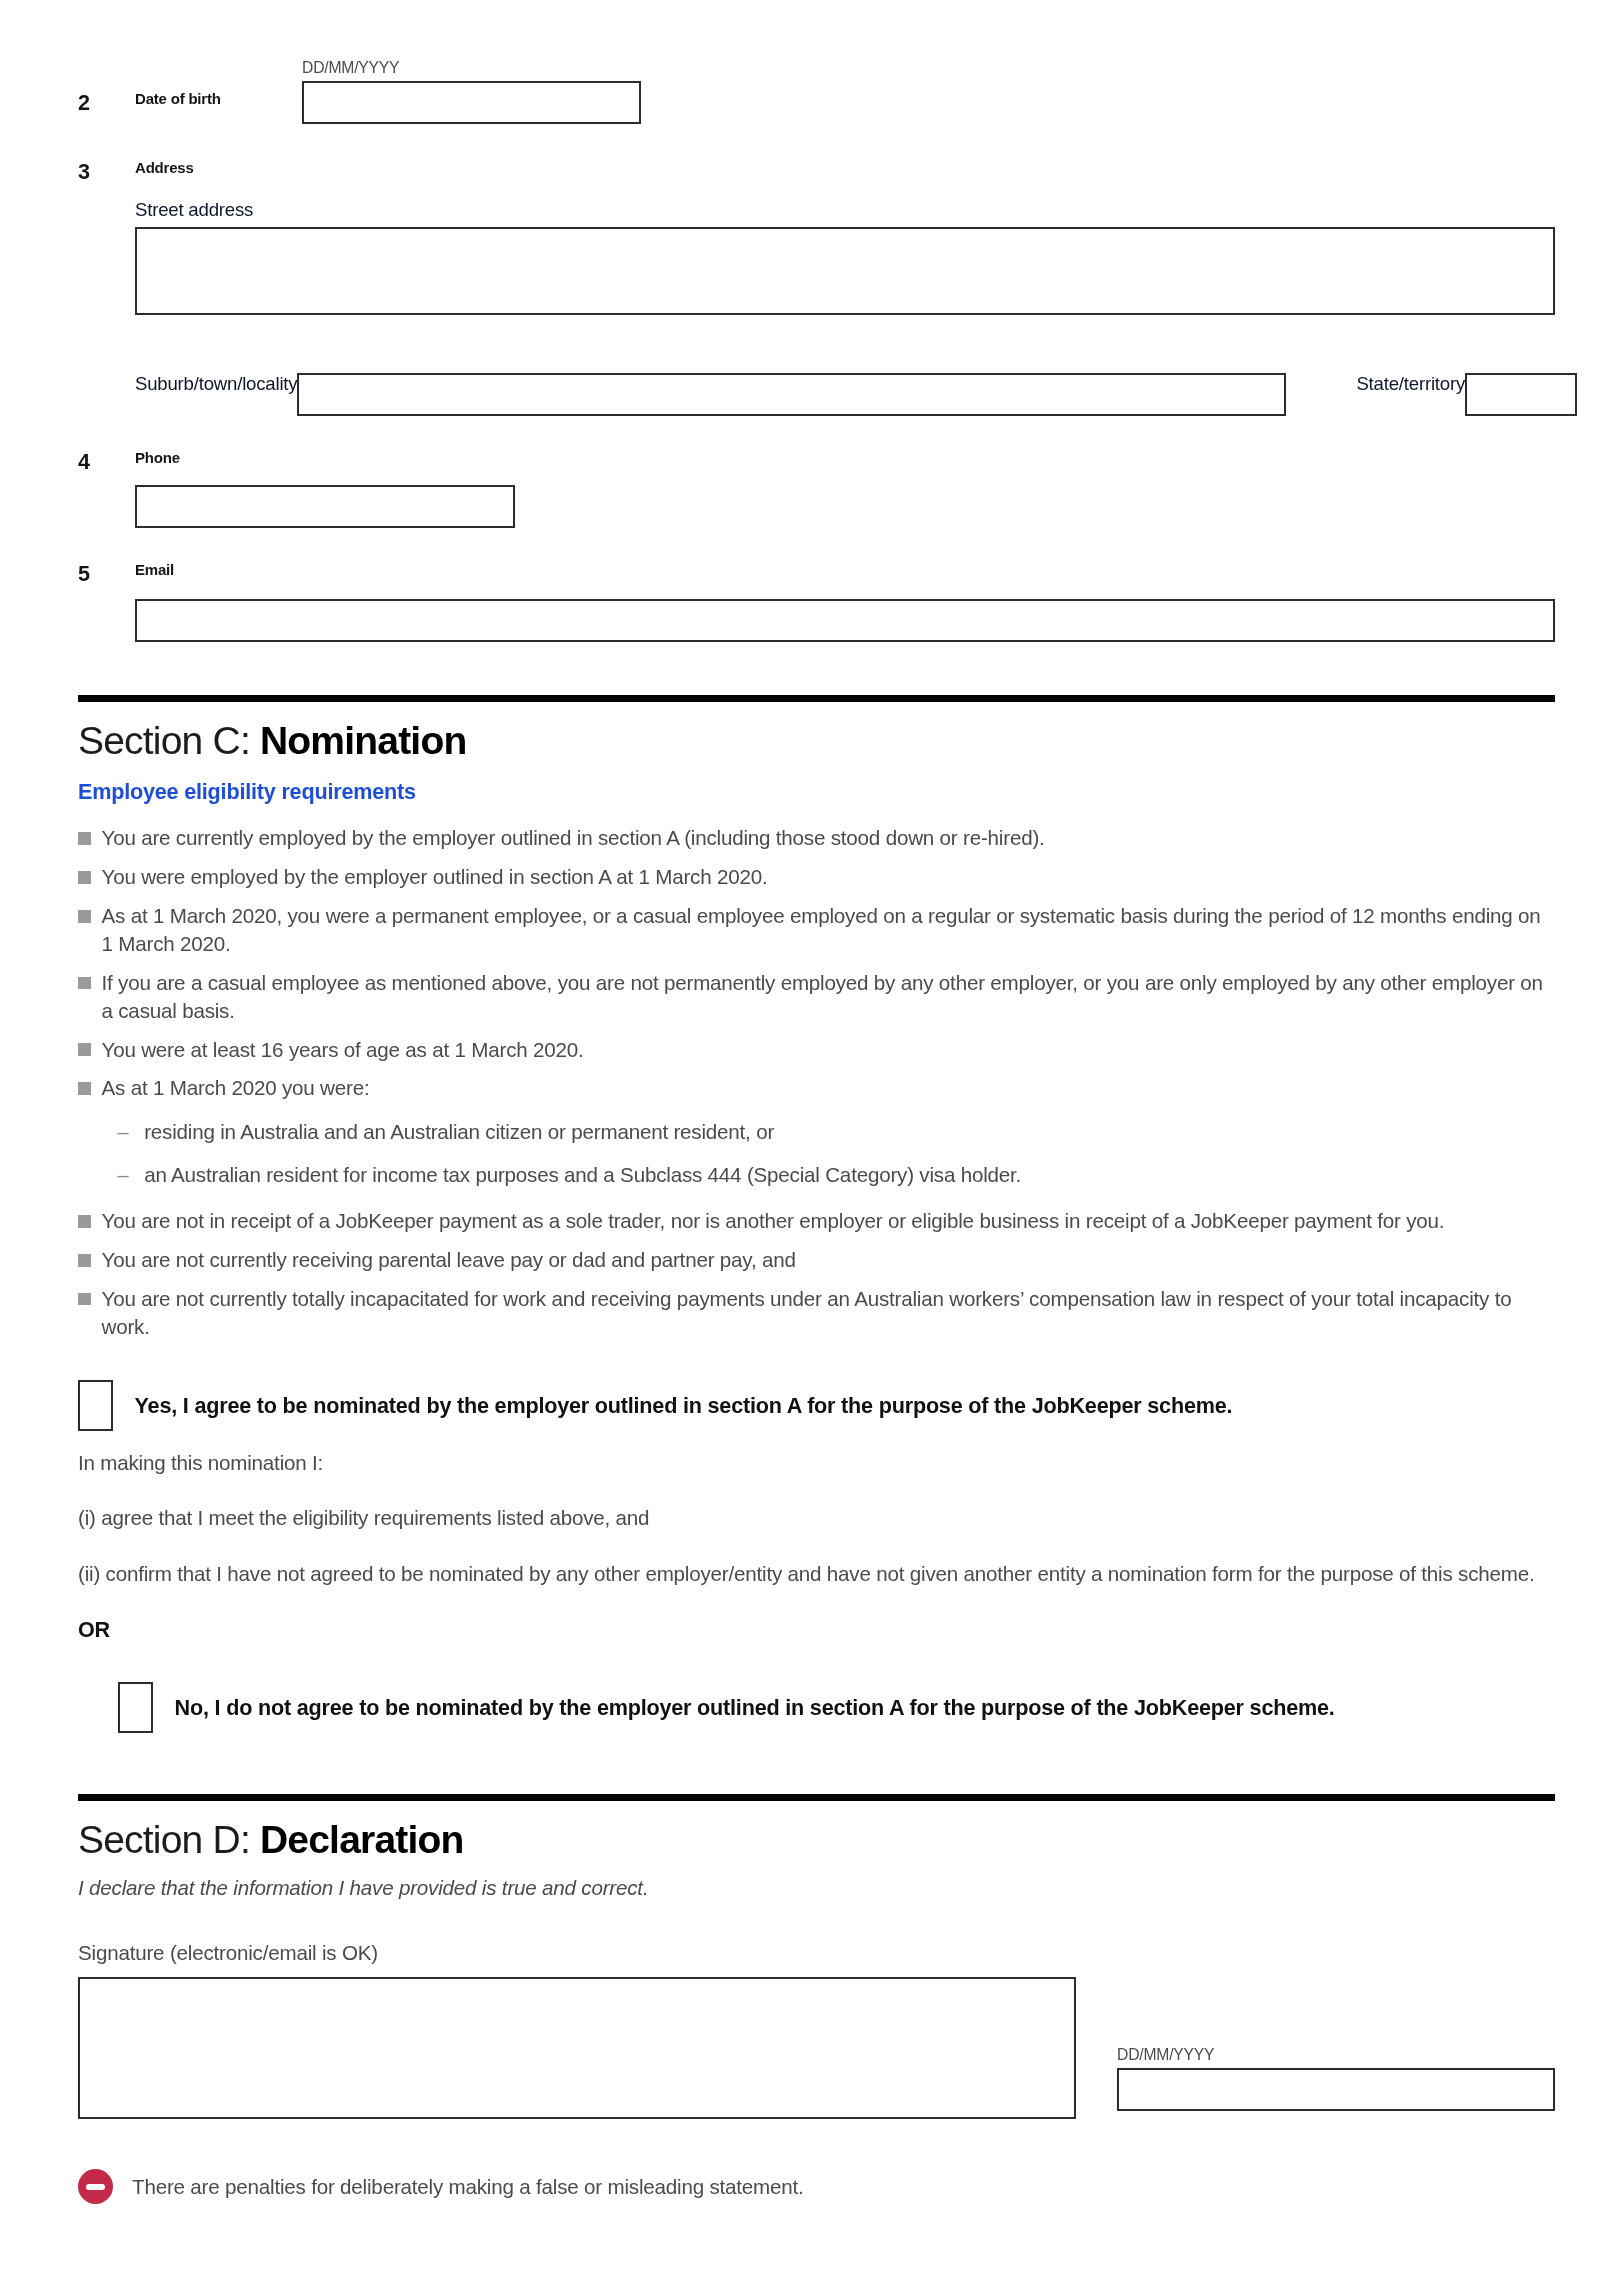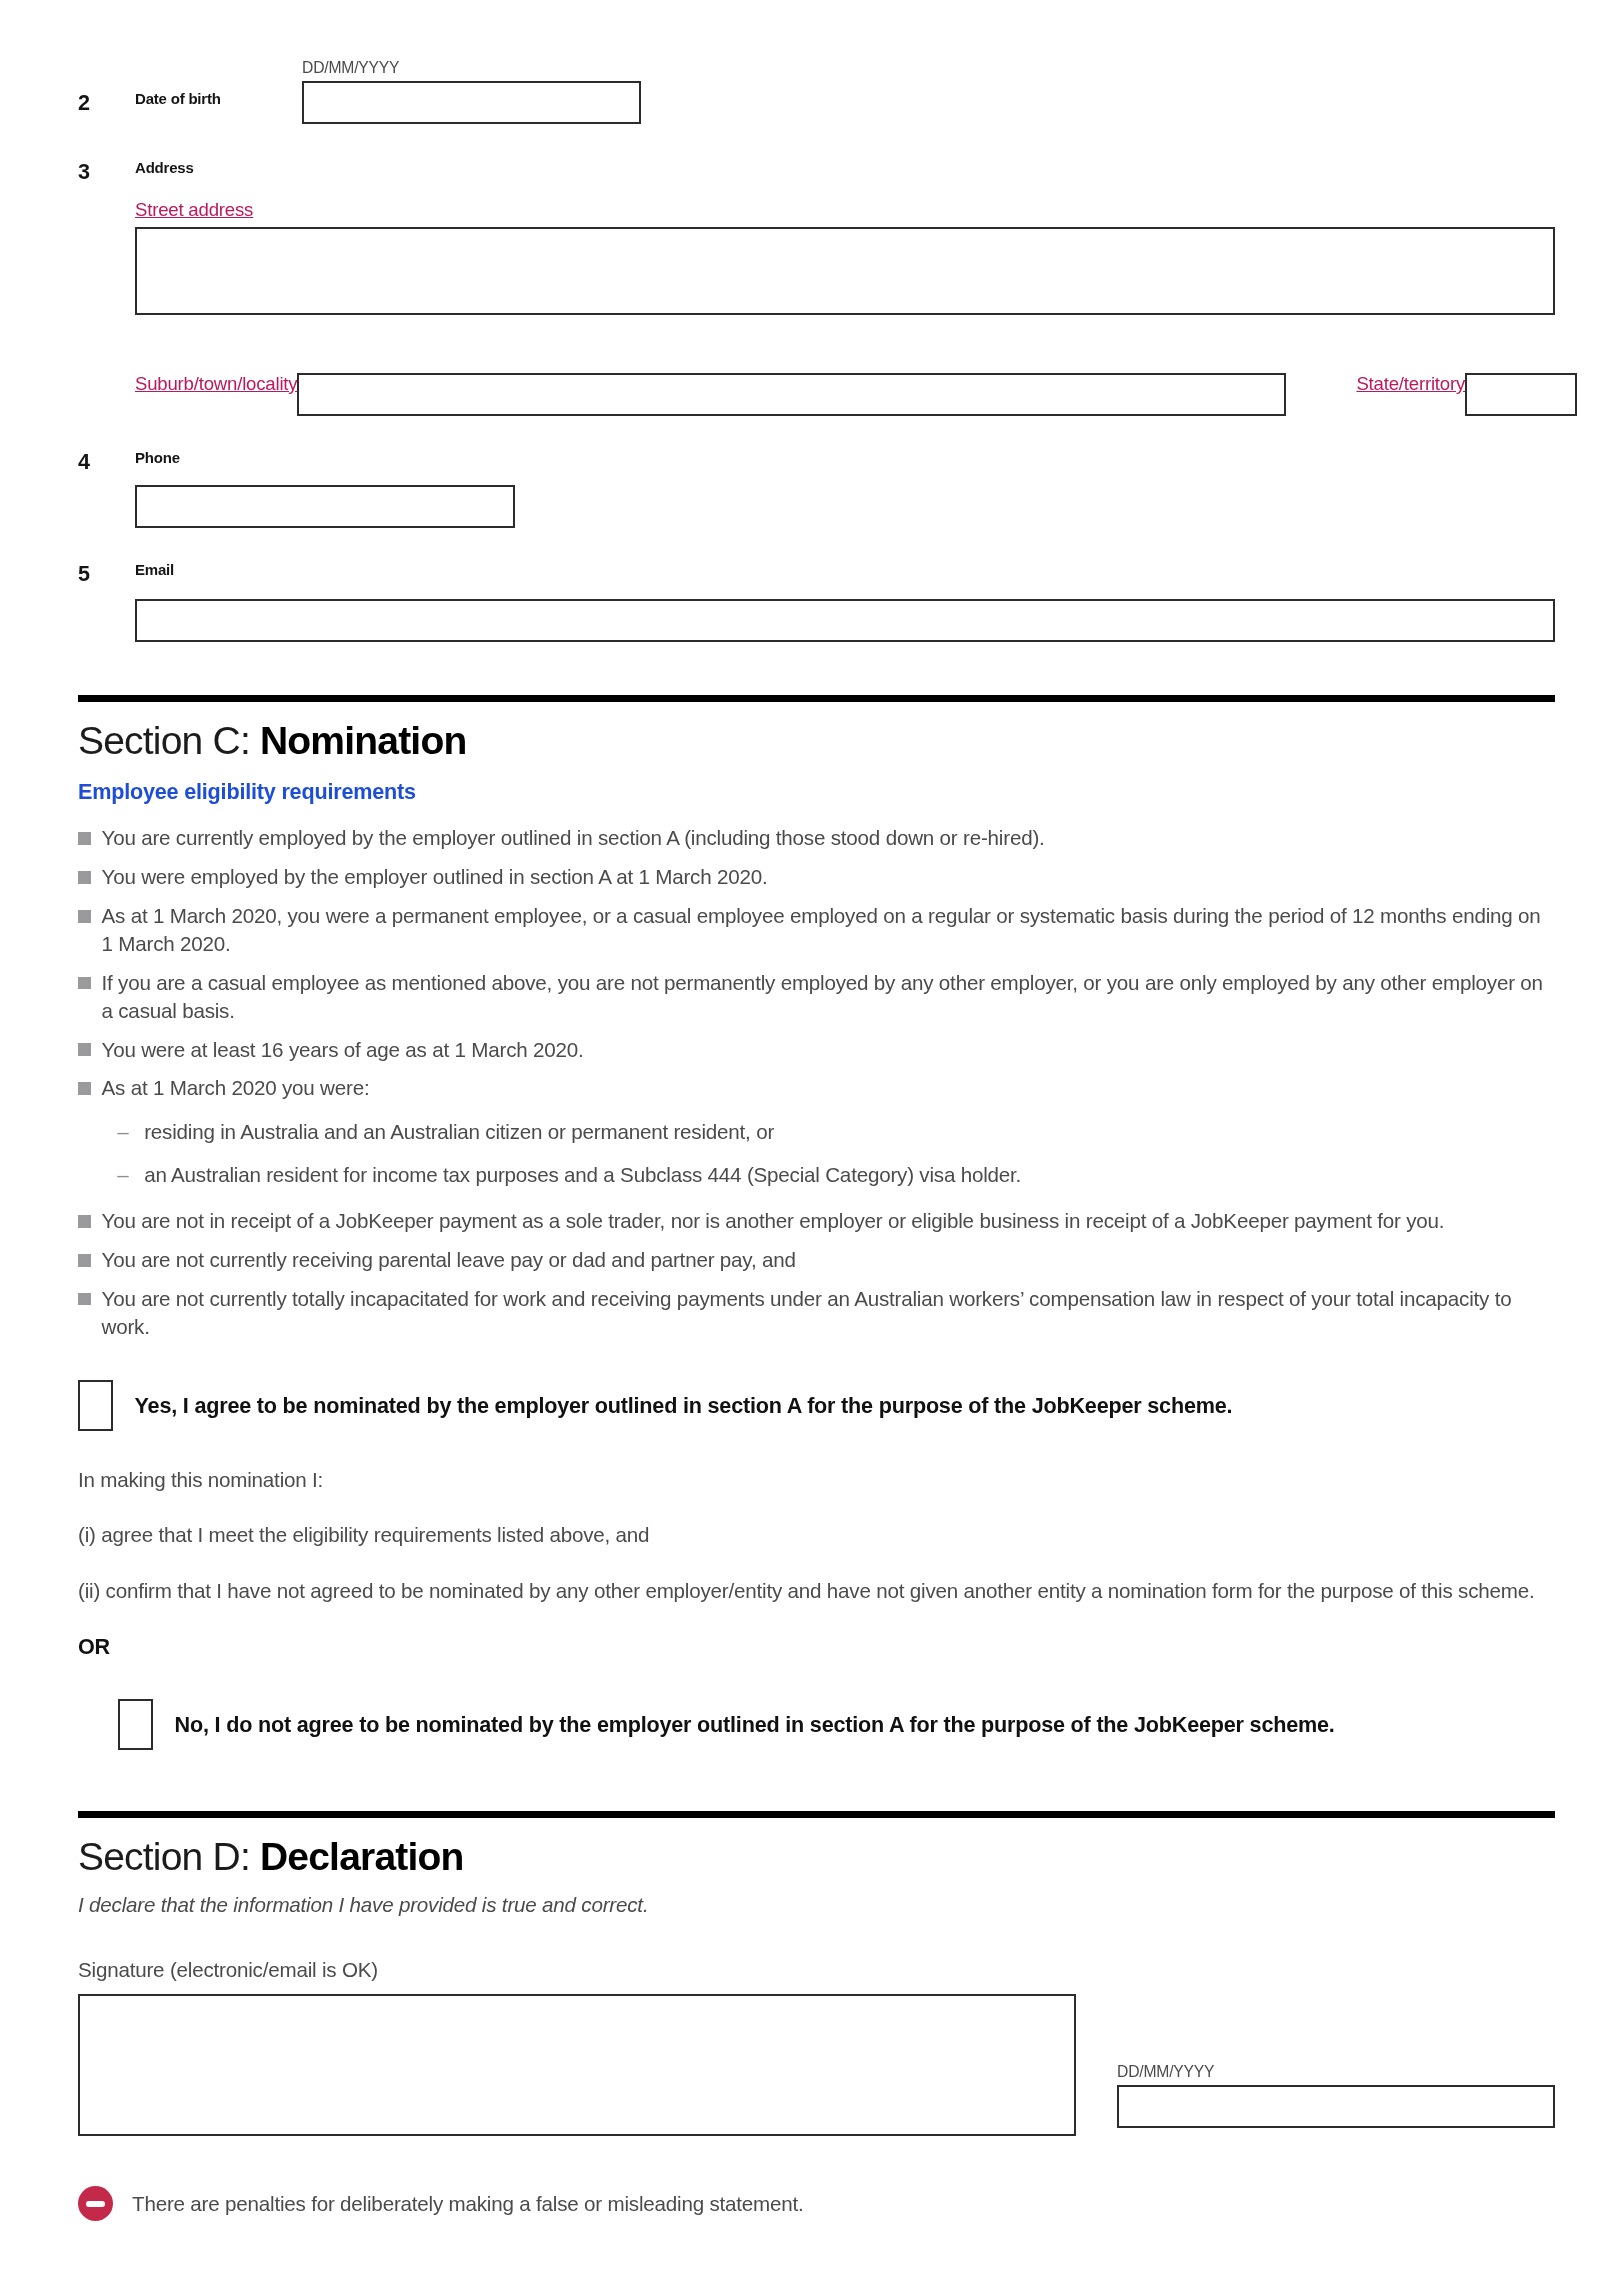--- a/index.html
+++ b/index.html
@@ -12,21 +12,21 @@
     position:relative;
   }
   .page { position:relative; padding:59px 66px 0 78px; }
 
   
   .q-num { width:57px; flex:0 0 57px; font-size:21.6px; font-weight:bold; color:#151515; }
   .q-label { font-size:15px; font-weight:bold; color:#151515; }
   .q-row { display:flex; align-items:flex-start; }
   .indent { margin-left:57px; }
 
-  .field-caption { font-size:18.6px; color:#be185d; margin-bottom:6.9px; display:block;text-decoration:underline; }
+  .field-caption { font-size:18.6px; color:#0f172a; margin-bottom:6.9px; display:block; }
   .date-caption  { font-size:15.7px; color:#4b4b4d; margin-bottom:3.9px; display:block; }
 
   .box {
     border:2px solid #2c2c2c; background:#fff; display:block;
     font-family:"Liberation Sans", sans-serif; font-size:20.6px; color:#222;
     padding:3.9px 7.8px; resize:none; outline:none;
   }
   input.box { height:43px; }
 
   
@@ -79,21 +79,21 @@
   ul.subreqs > li::before { content:"\2013"; position:absolute; left:2px; color:#8f8f8f; }
   li.after-sub { margin-top:18.6px; }
 
   
   .checkbox-row { display:flex; align-items:center; }
   .cb-yes { margin-top:39px; }
   .cb-no  { margin-top:39px;padding-left:40px; }
   .checkbox { width:35px; height:51px; flex:0 0 35px; border:2px solid #2c2c2c; background:#fff; cursor:pointer; }
   .checkbox-label { margin-left:21.6px; font-size:21.6px; font-weight:bold; color:#111; line-height:27.4px; }
 
-  .nom-intro { margin-top:35px; }
+  .nom-intro { margin-top:18px; }
   .nom-point { margin-top:27.4px; padding-left:33px; text-indent:-33px; }
   .or-label { margin-top:29px; font-size:21.6px; font-weight:bold; color:#111; }
 
   
   .declare-line { margin-top:12px; font-style:italic; }
   .sig-label { margin-top:37px; }
   .sig-area { position:relative; margin-top:9.8px; height:149px; }
   .sig-box { width:998px; height:142px; }
   .date-group { position:absolute; right:0; top:69px; width:438px; }
   .sig-date-box { width:438px; height:47px; }

